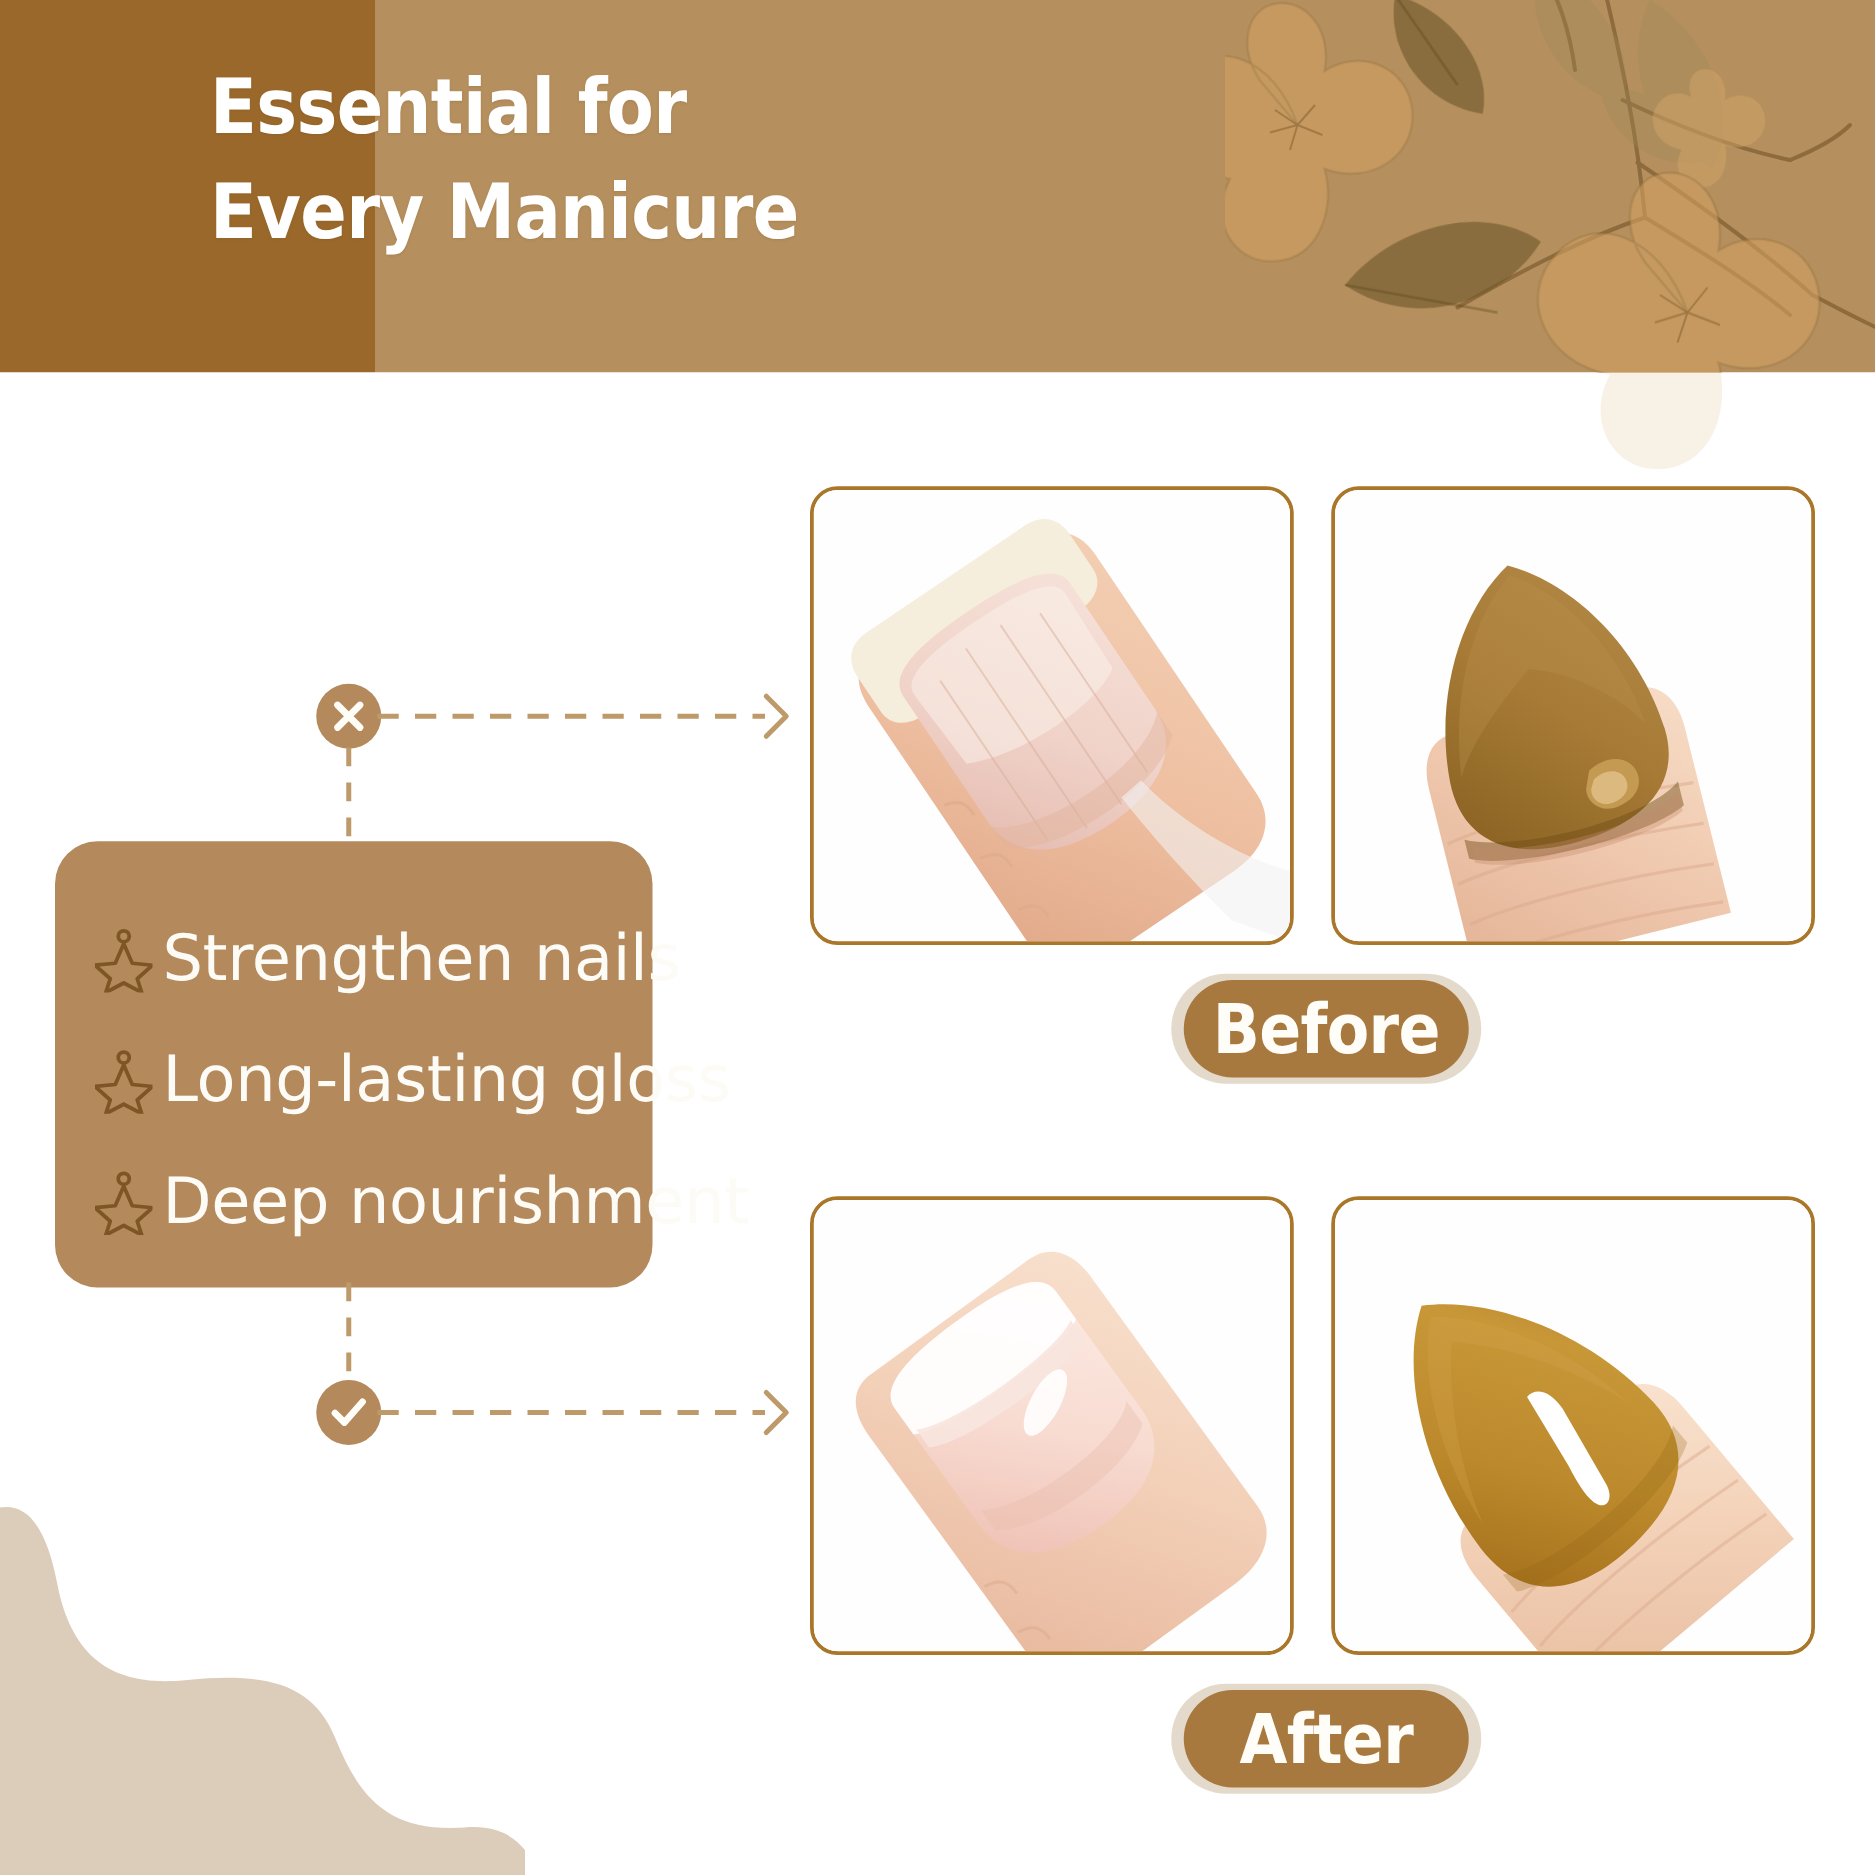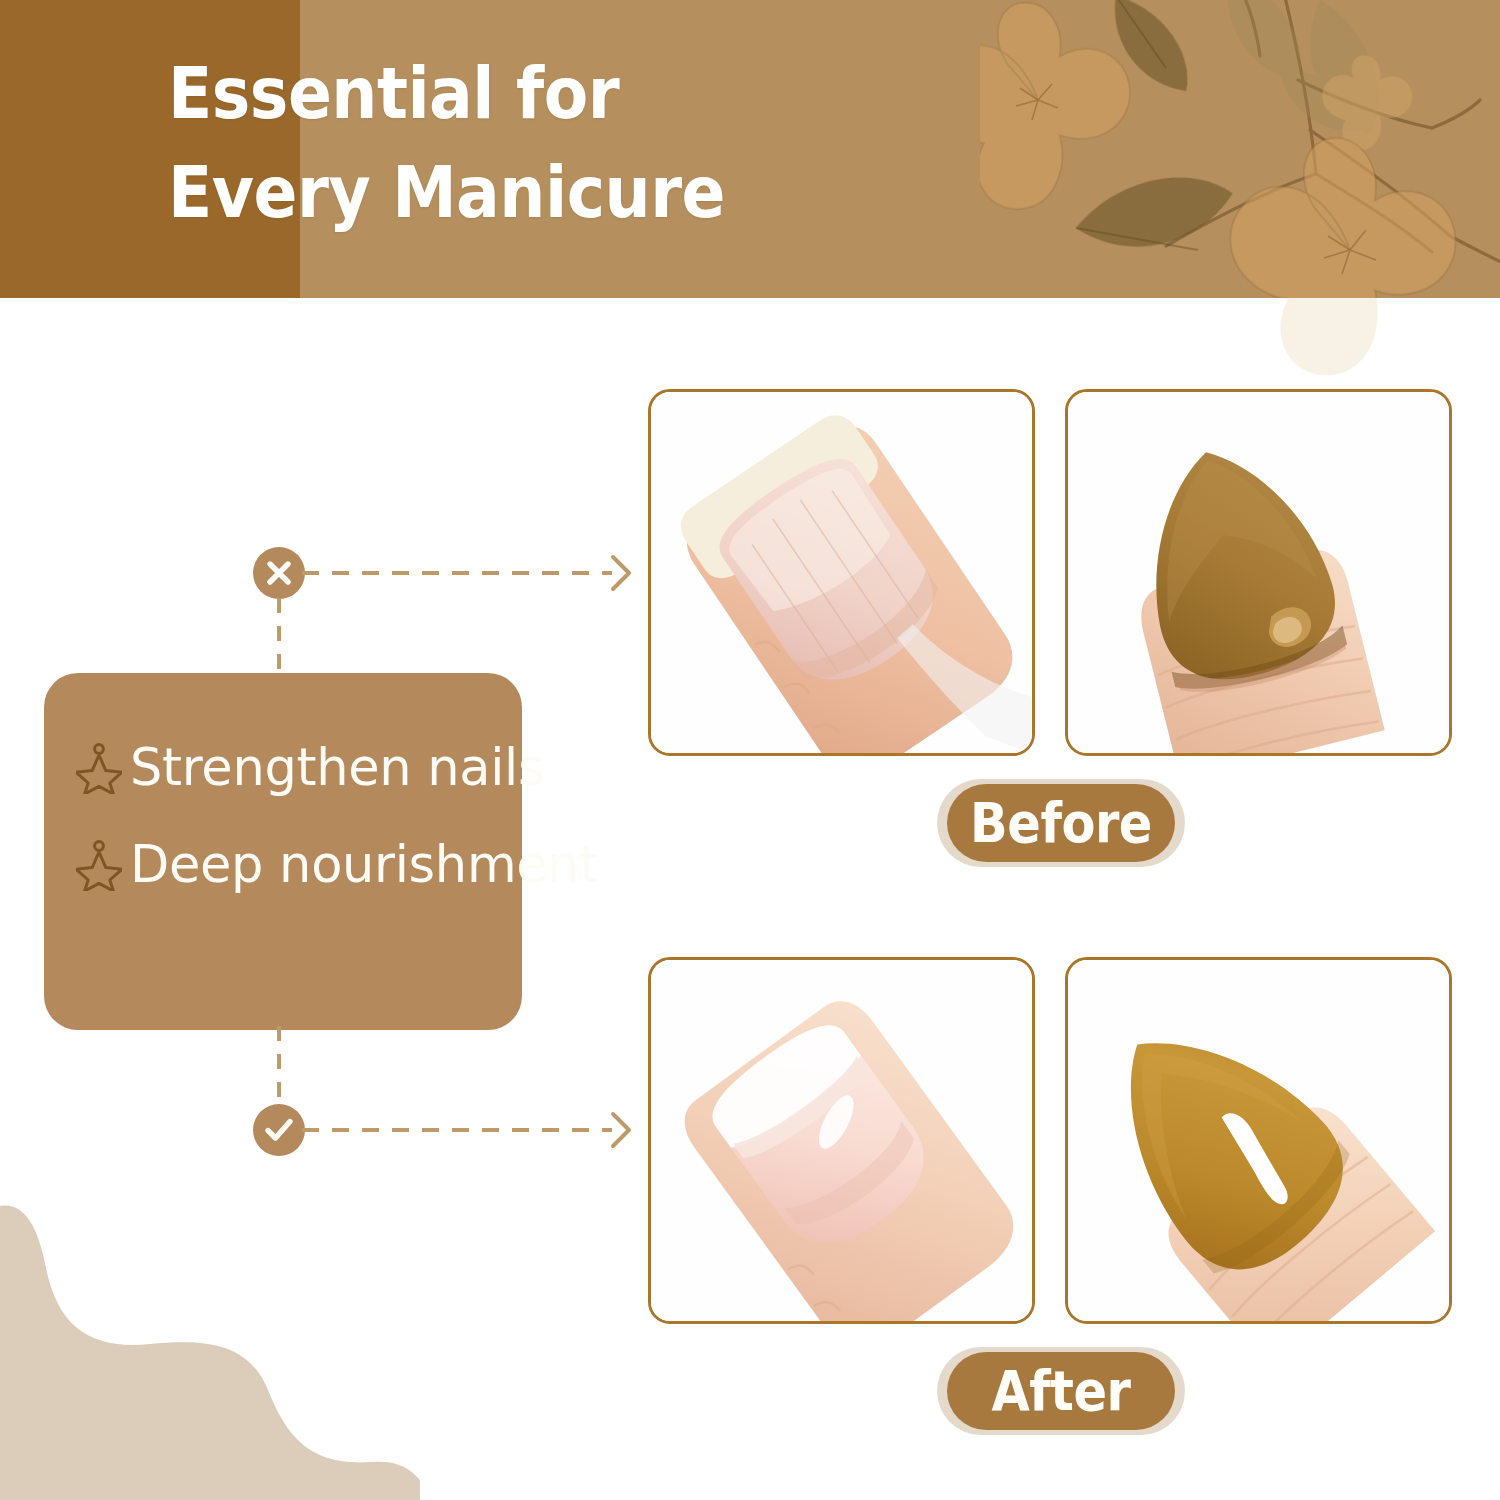--- a/index.html
+++ b/index.html
@@ -19,21 +19,21 @@
   .band-light { position:absolute; left:300px; top:0; width:1200px; height:298px; background:#B58F5D; }
 
   .floral { position:absolute; left:980px; top:-40px; width:560px; height:420px; pointer-events:none; }
   .floral-over { position:absolute; left:980px; top:-40px; width:560px; height:420px; pointer-events:none; opacity:.30; }
 
   .headline {
     position:absolute; left:168px; top:44px; width:900px;
     color:#FFFFFF;
     font-family:"DejaVu Sans Condensed","Liberation Sans", sans-serif;
     font-weight:700;
-    font-size:72px;
+    font-size:61px;
     line-height:1.38;
     letter-spacing:-0.5px;
     text-shadow:0 1px 2px rgba(110,75,30,.18);
     white-space:pre-line;
   }
 
   
   .blob { position:absolute; left:0; bottom:0; width:420px; height:300px; }
 
   
@@ -224,20 +224,29 @@
     <div class="feature-row">
       <span class="feature-star">
         <svg width="46" height="52" viewBox="0 0 46 52">
           <circle cx="23" cy="7" r="4.4" fill="none" stroke="#7E5524" stroke-width="3"></circle>
           <path d="M23,13 L29.8,28.6 L46,30.2 L33.8,41 L37.4,52 L23,44.4 L8.6,52 L12.2,41 L0,30.2 L16.2,28.6 Z" fill="none" stroke="#7E5524" stroke-width="3" stroke-linejoin="round"></path>
         </svg>
       </span>
       <span class="feature-label">Strengthen nails</span>
     </div>
 
+    <div class="feature-row">
+      <span class="feature-star">
+        <svg width="46" height="52" viewBox="0 0 46 52">
+          <circle cx="23" cy="7" r="4.4" fill="none" stroke="#7E5524" stroke-width="3"></circle>
+          <path d="M23,13 L29.8,28.6 L46,30.2 L33.8,41 L37.4,52 L23,44.4 L8.6,52 L12.2,41 L0,30.2 L16.2,28.6 Z" fill="none" stroke="#7E5524" stroke-width="3" stroke-linejoin="round"></path>
+        </svg>
+      </span>
+      <span class="feature-label">Long-lasting gloss</span>
+    </div>
 
     <div class="feature-row">
       <span class="feature-star">
         <svg width="46" height="52" viewBox="0 0 46 52">
           <circle cx="23" cy="7" r="4.4" fill="none" stroke="#7E5524" stroke-width="3"></circle>
           <path d="M23,13 L29.8,28.6 L46,30.2 L33.8,41 L37.4,52 L23,44.4 L8.6,52 L12.2,41 L0,30.2 L16.2,28.6 Z" fill="none" stroke="#7E5524" stroke-width="3" stroke-linejoin="round"></path>
         </svg>
       </span>
       <span class="feature-label">Deep nourishment</span>
     </div>

